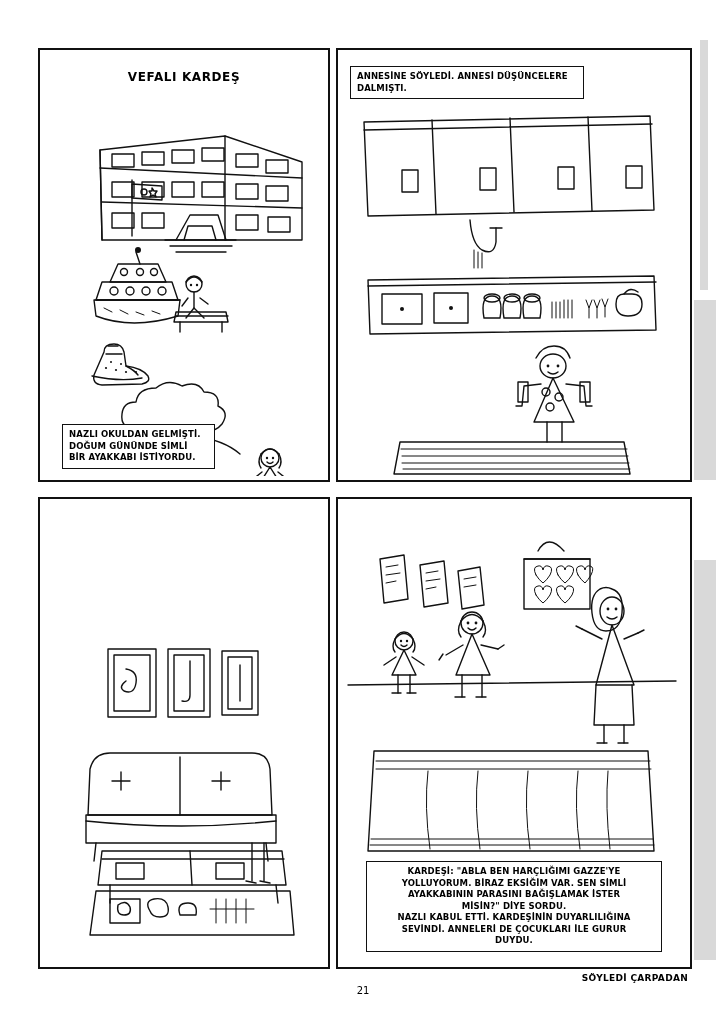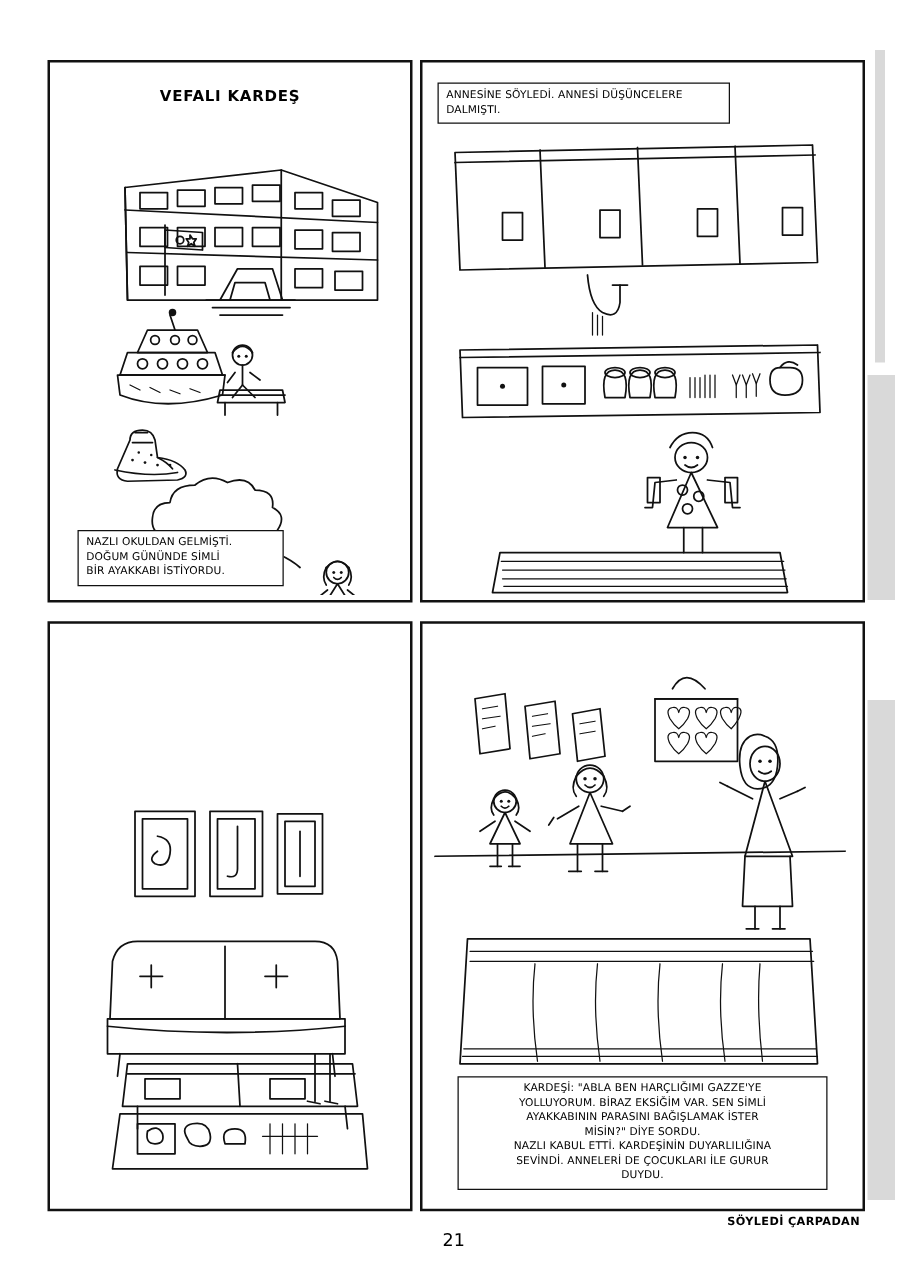--- a/index.html
+++ b/index.html
@@ -32,50 +32,50 @@
   #panel-2 { left: 336px; top: 48px;  width: 352px; height: 430px; }
   #panel-3 { left: 38px;  top: 497px; width: 288px; height: 468px; }
   #panel-4 { left: 336px; top: 497px; width: 352px; height: 468px; }
 
   
   .caption {
     position: absolute;
     border: 1.5px solid #111;
     background: #fff;
     font-family: "DejaVu Sans", sans-serif;
-    font-weight: normal;
+    font-weight: bold;
     font-size: 8.5px;
     line-height: 11.5px;
     letter-spacing: 0.1px;
     padding: 4px 6px;
     box-sizing: border-box;
     z-index: 6;
   }
 
-  #cap-1 { left: 22px; top: 374px; width: 165px; }
+  #cap-1 { left: 22px; top: 374px; width: 153px; }
   #cap-2 { left: 12px; top: 16px;  width: 234px; }
   #cap-3 { left: 44px; top: 14px;  width: 223px; text-align: center; }
   #cap-4 { left: 28px; top: 362px; width: 296px; text-align: center; }
 
   .panel-title {
     position: absolute;
     left: 0; right: 0;
     top: 20px;
     text-align: center;
     font-weight: bold;
     font-size: 12px;
     letter-spacing: 0.6px;
   }
 
   .page-number {
     position: absolute;
     left: 0; right: 0;
     top: 985px;
     text-align: center;
-    font-size: 14px;
+    font-size: 10px;
     font-family: "DejaVu Sans", sans-serif;
   }
   .author {
     position: absolute;
     right: 38px;
     top: 973px;
     font-size: 9px;
     font-weight: bold;
     letter-spacing: 0.3px;
   }

